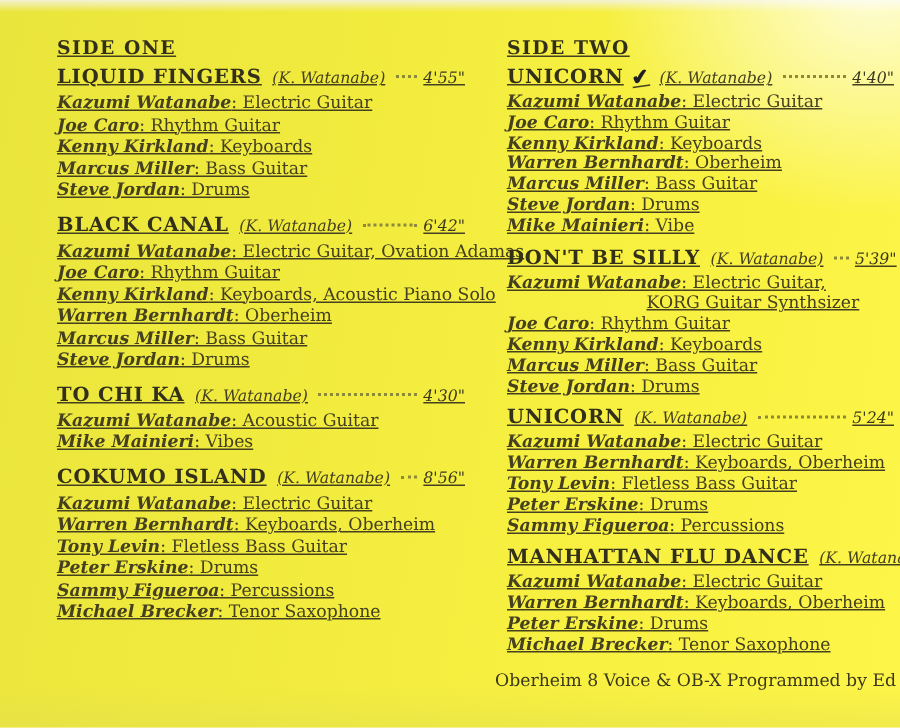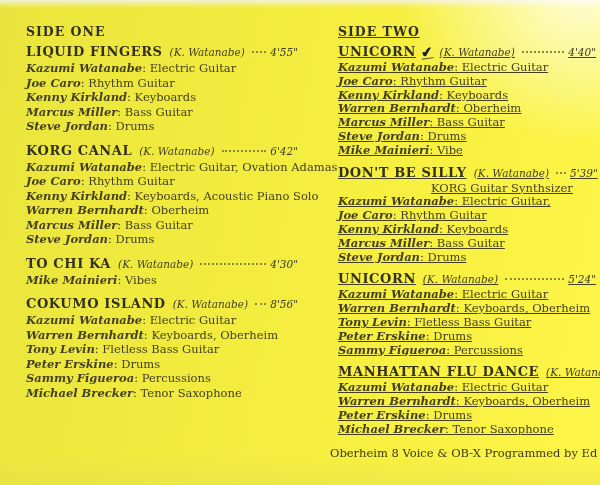--- a/index.html
+++ b/index.html
@@ -10,21 +10,21 @@
     overflow: hidden;
     font-family: "DejaVu Serif", "Liberation Serif", serif;
     color: #45401f;
     background:
       radial-gradient(ellipse at 97% -2%, rgba(255,255,244,0.85) 0%, rgba(255,255,244,0.0) 22%),
       linear-gradient(to bottom, #f3f2d2 0px, rgba(243,242,210,0) 8px),
       linear-gradient(to bottom, rgba(255,255,255,0) 94%, rgba(226,222,80,0.45) 100%),
       linear-gradient(100deg, #eae53c 0%, #f1eb3e 35%, #f8f141 70%, #fdf548 100%);
   }
   .col { position: absolute; top: 24px; }
-  .col-one { left: 26px;  width: 272px; }
+  .col-one { left: 38px;  width: 272px; text-decoration: underline; }
   .col-two { left: 338px; width: 258px; text-decoration: underline; }
   .side-label {
     margin: 0 0 4px 0;
     font-size: 12.5px;
     font-weight: bold;
     letter-spacing: 1px;
     color: #33301a;
   }
   .track { margin-bottom: 8px; }
   .col-two .track { margin-bottom: 6px; }
@@ -102,39 +102,40 @@
             <span class="duration">4'55"</span>
           </div>
           <div class="credit"><span class="name">Kazumi Watanabe</span><span class="role">: Electric Guitar</span></div>
           <div class="credit"><span class="name">Joe Caro</span><span class="role">: Rhythm Guitar</span></div>
           <div class="credit"><span class="name">Kenny Kirkland</span><span class="role">: Keyboards</span></div>
           <div class="credit"><span class="name">Marcus Miller</span><span class="role">: Bass Guitar</span></div>
           <div class="credit"><span class="name">Steve Jordan</span><span class="role">: Drums</span></div>
         </div>
         <div class="track">
           <div class="title-line">
-            <span class="title">KORG CANAL</span>
+            <span class="title">BLACK CANAL</span>
             <span class="composer">(K. Watanabe)</span>
             <span class="leader"></span>
             <span class="duration">6'42"</span>
           </div>
           <div class="credit"><span class="name">Kazumi Watanabe</span><span class="role">: Electric Guitar, Ovation Adamas</span></div>
           <div class="credit"><span class="name">Joe Caro</span><span class="role">: Rhythm Guitar</span></div>
           <div class="credit"><span class="name">Kenny Kirkland</span><span class="role">: Keyboards, Acoustic Piano Solo</span></div>
           <div class="credit"><span class="name">Warren Bernhardt</span><span class="role">: Oberheim</span></div>
           <div class="credit"><span class="name">Marcus Miller</span><span class="role">: Bass Guitar</span></div>
           <div class="credit"><span class="name">Steve Jordan</span><span class="role">: Drums</span></div>
         </div>
         <div class="track">
           <div class="title-line">
             <span class="title">TO CHI KA</span>
             <span class="composer">(K. Watanabe)</span>
             <span class="leader"></span>
             <span class="duration">4'30"</span>
           </div>
+          <div class="credit"><span class="name">Kazumi Watanabe</span><span class="role">: Acoustic Guitar</span></div>
           <div class="credit"><span class="name">Mike Mainieri</span><span class="role">: Vibes</span></div>
         </div>
         <div class="track">
           <div class="title-line">
             <span class="title">COKUMO ISLAND</span>
             <span class="composer">(K. Watanabe)</span>
             <span class="leader"></span>
             <span class="duration">8'56"</span>
           </div>
           <div class="credit"><span class="name">Kazumi Watanabe</span><span class="role">: Electric Guitar</span></div>
@@ -166,22 +167,22 @@
           <div class="credit"><span class="name">Steve Jordan</span><span class="role">: Drums</span></div>
           <div class="credit"><span class="name">Mike Mainieri</span><span class="role">: Vibe</span></div>
         </div>
         <div class="track">
           <div class="title-line">
             <span class="title">DON'T BE SILLY</span>
             <span class="composer">(K. Watanabe)</span>
             <span class="leader"></span>
             <span class="duration">5'39"</span>
           </div>
+          <div class="credit"><span class="name">Kazumi Watanabe</span><span class="role">: Electric Guitar,</span></div>
           <div class="credit cont">KORG Guitar Synthsizer</div>
-          <div class="credit"><span class="name">Kazumi Watanabe</span><span class="role">: Electric Guitar,</span></div>
           <div class="credit"><span class="name">Joe Caro</span><span class="role">: Rhythm Guitar</span></div>
           <div class="credit"><span class="name">Kenny Kirkland</span><span class="role">: Keyboards</span></div>
           <div class="credit"><span class="name">Marcus Miller</span><span class="role">: Bass Guitar</span></div>
           <div class="credit"><span class="name">Steve Jordan</span><span class="role">: Drums</span></div>
         </div>
         <div class="track">
           <div class="title-line">
             <span class="title">UNICORN</span>
             <span class="composer">(K. Watanabe)</span>
             <span class="leader"></span>

